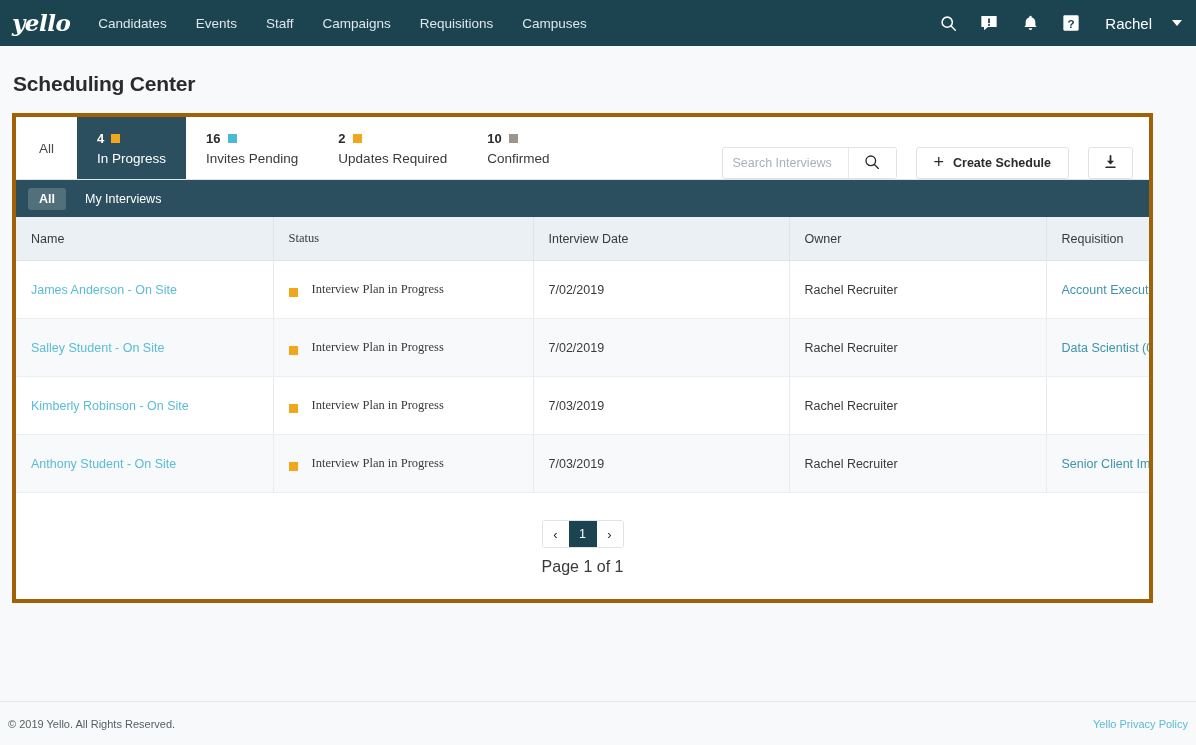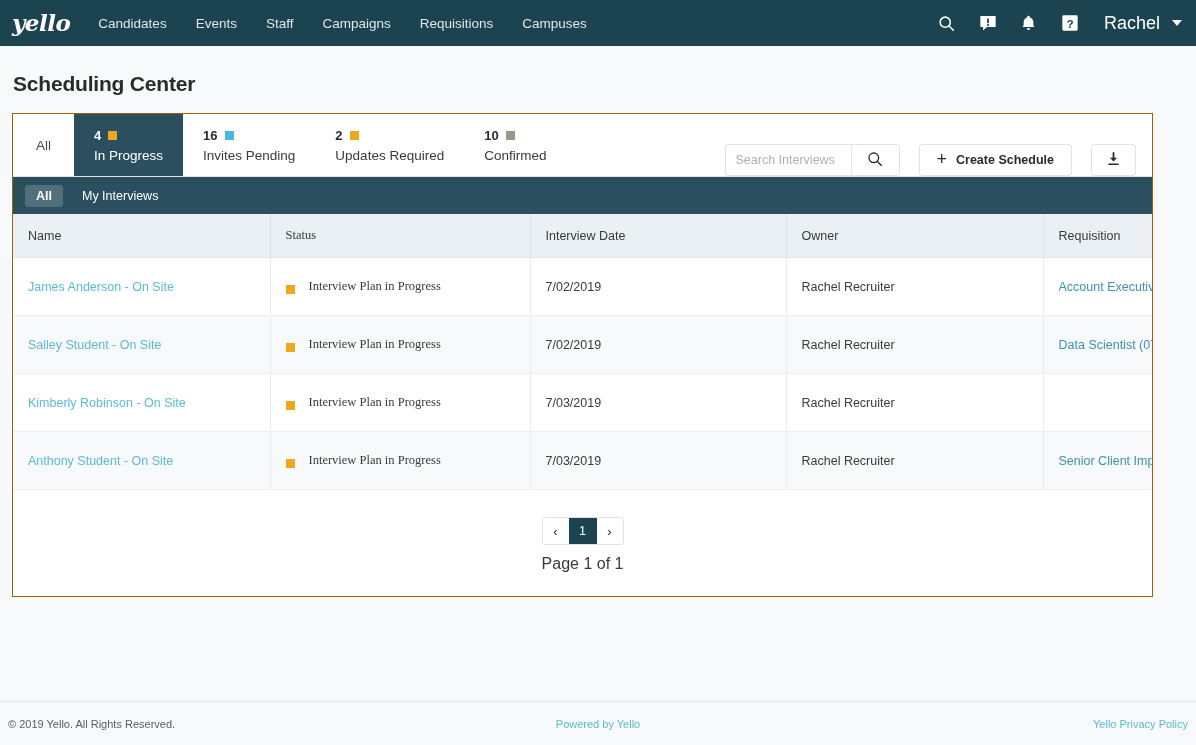--- a/index.html
+++ b/index.html
@@ -43,22 +43,22 @@
     align-items: center;
     gap: 19px;
   }
   .nav-icon {
     width: 22px; height: 22px;
     display: flex; align-items: center; justify-content: center;
     cursor: pointer;
   }
   .nav-icon svg { display: block; }
   .user-menu {
-    display: flex; align-items: center; gap: 12px;
-    color: #ffffff; font-size: 18px; cursor: pointer;
+    display: flex; align-items: center; gap: 20px;
+    color: #ffffff; font-size: 15px; cursor: pointer;
     margin-left: 4px;
   }
   .caret {
     width: 0; height: 0;
     border-left: 5px solid transparent;
     border-right: 5px solid transparent;
     border-top: 6px solid #ffffff;
   }
 
   
@@ -67,21 +67,21 @@
     font-size: 21px;
     font-weight: bold;
     color: #2b2b2b;
     padding: 26px 0 17px 1px;
     letter-spacing: -0.2px;
   }
 
   
   .card {
     background: #ffffff;
-    border: 1px solid #a16207;
+    border: 4px solid #a16207;
     width: 1141px;
     position: relative;
     overflow: hidden;
   }
 
   
   .tabstrip {
     display: flex;
     align-items: stretch;
     height: 63px;
@@ -482,15 +482,14 @@
         <button class="pager-btn">›</button>
       </div>
       <div class="pager-caption">Page 1 of 1</div>
     </div>
 
   </div>
 </div>
 
 <div class="footer">
   <span class="footer-left">© 2019 Yello. All Rights Reserved.</span>
-  <span class="footer-center">Powered by Yello</span>
   <span class="footer-right">Yello Privacy Policy</span>
 </div>
 
 </body></html>

